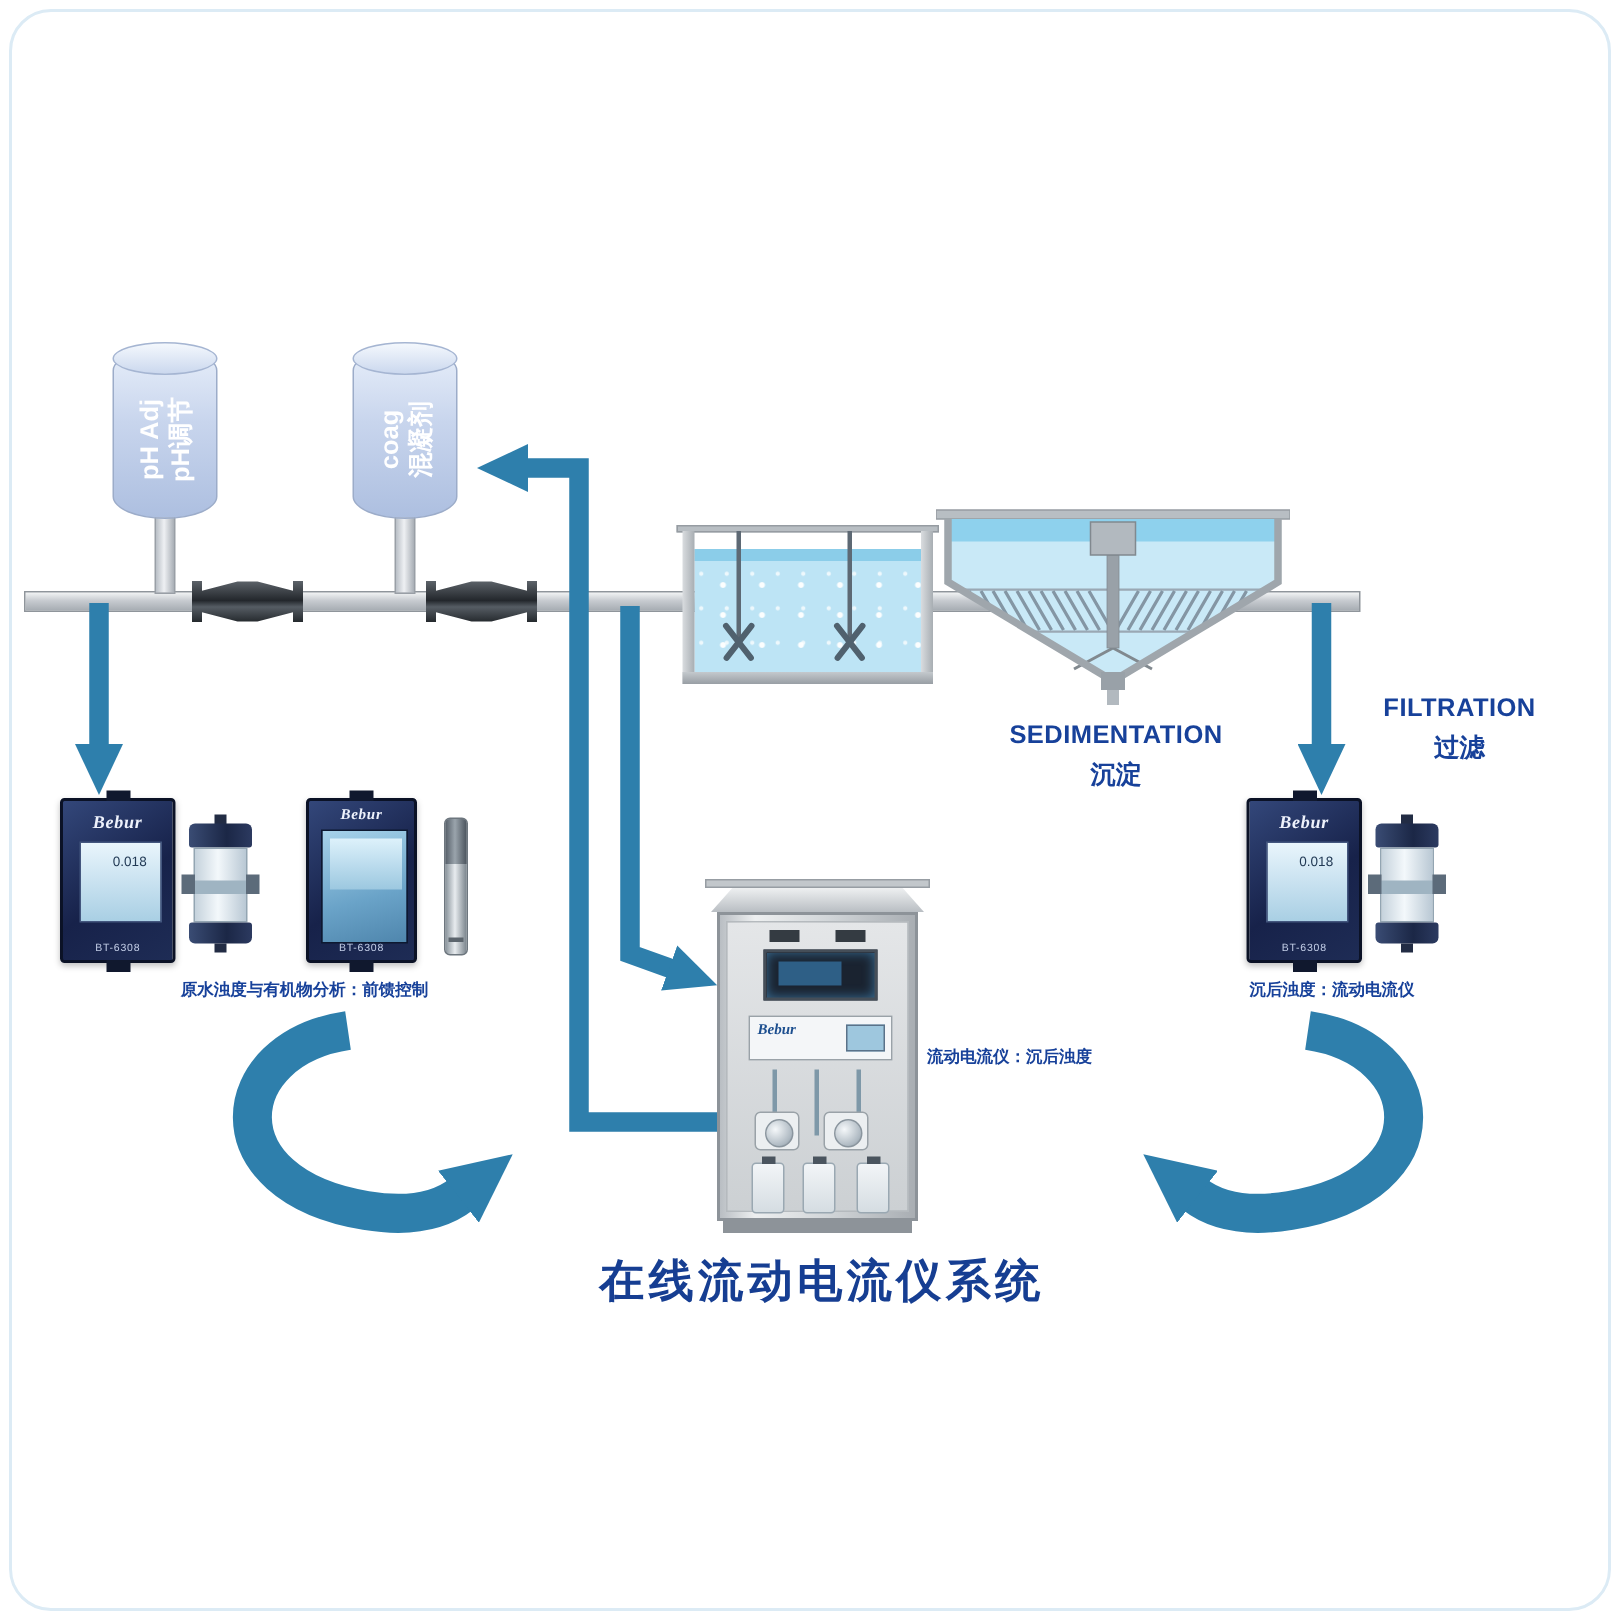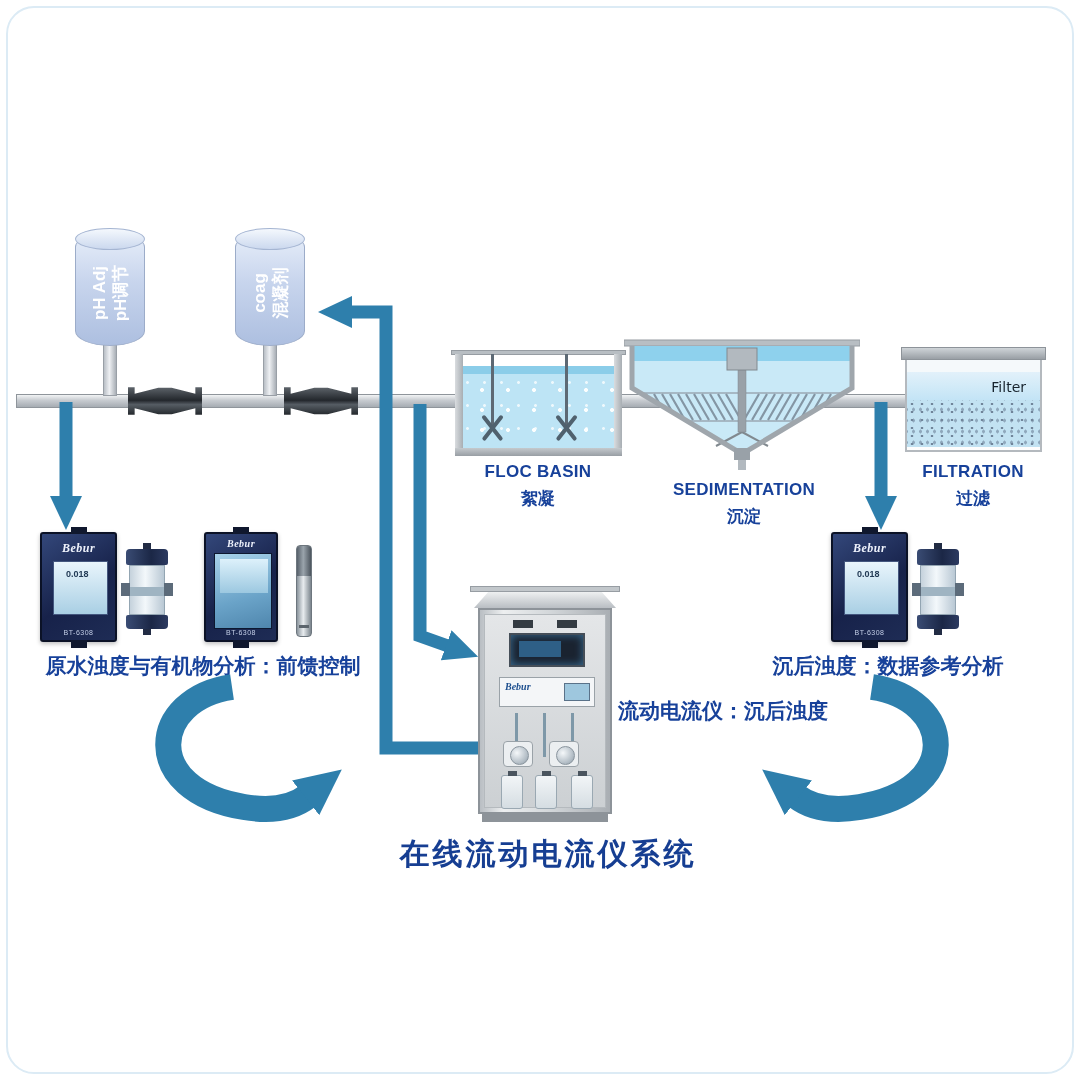--- a/index.html
+++ b/index.html
@@ -48,32 +48,32 @@
   .filt .fwater{position:absolute;top:22px;left:0;right:0;height:28px;background:linear-gradient(180deg,#e2f1fa,#c3e4f6);}
   .filter-label{position:absolute;right:14px;top:7px;font-size:14px;color:#18242e;font-family:"DejaVu Sans",sans-serif;}
   .filt .media{position:absolute;top:50px;left:0;right:0;bottom:3px;background-color:#c2e2f2;
     background-image:radial-gradient(#70859a 1.2px,transparent 1.7px),radial-gradient(#8fa8bc 1px,transparent 1.5px);
     background-size:10px 8px,7px 11px;background-position:0 0,3px 4px;}
 
   
   .stage-label{position:absolute;text-align:center;color:#17419a;font-weight:bold;}
   .stage-label .en{font-size:17px;letter-spacing:.3px;}
   .stage-label .zh{font-size:17px;margin-top:5px;}
-  .caption{position:absolute;color:#17419a;font-weight:bold;font-size:21px;text-align:center;}
+  .caption{position:absolute;color:#17419a;font-weight:bold;font-size:11px;text-align:center;}
   .main-title{position:absolute;left:8px;top:834px;width:1080px;text-align:center;font-size:30px;font-weight:bold;color:#163e92;letter-spacing:3px;}
 
   
   .ctrl{position:absolute;width:77px;height:110px;border-radius:3px;
     background:linear-gradient(145deg,#33477a 0%,#17224a 55%,#1e2c55 100%);
     border:2px solid #0b1226;box-shadow:0 2px 4px rgba(0,0,0,.25);}
   .ctrl::before{content:"";position:absolute;top:-7px;left:50%;transform:translateX(-50%);width:16px;height:7px;background:#10182e;}
   .ctrl::after{content:"";position:absolute;bottom:-8px;left:50%;transform:translateX(-50%);width:16px;height:8px;background:#10182e;}
   .brand{margin-top:7px;text-align:center;color:#eef2fc;font-family:"Liberation Serif",serif;font-style:italic;font-weight:bold;font-size:12px;letter-spacing:.5px;}
   .ctrl-a .screen{position:absolute;left:11px;top:27px;width:55px;height:54px;background:linear-gradient(180deg,#e9f5fc,#a9cfe4);border:1px solid #43567e;}
-  .reading{display:block;margin-top:7px;text-align:left;font-size:9px;color:#223a55;font-weight:bold;padding-left:12px;}
+  .reading{display:block;margin-top:7px;text-align:center;font-size:9px;color:#223a55;font-weight:normal;padding-left:12px;}
   .model{position:absolute;bottom:4px;left:0;right:0;text-align:center;font-size:7px;color:#c2cde6;letter-spacing:.5px;}
   .ctrl-b{width:74px;}
   .ctrl-b .brand{font-size:10px;margin-top:4px;}
   .screen2{position:absolute;left:8px;top:19px;width:58px;height:76px;background:linear-gradient(165deg,#a7d2ea 0%,#6aa3c8 60%,#4f86ad 100%);border:1px solid #0d1830;}
   .sc-inner{position:absolute;left:5px;top:5px;width:48px;height:34px;display:block;background:linear-gradient(180deg,#ddf1fb,#9cc8e0);}
 
   .sensor{position:absolute;width:46px;height:92px;}
   .sensor .stub{position:absolute;top:0;left:19px;width:8px;height:8px;background:#222c44;display:block;}
   .sensor .capt{position:absolute;top:6px;left:2px;right:2px;height:16px;border-radius:4px 4px 2px 2px;background:linear-gradient(90deg,#3a4c74,#1b2746 60%,#2c3a60);display:block;}
   .sensor .sbody{position:absolute;top:22px;left:5px;right:5px;bottom:20px;background:linear-gradient(90deg,#c5d2dc,#f3f8fb 45%,#b9c8d4);border:1px solid #93a5b2;display:block;}
@@ -183,33 +183,21 @@
       <path d="M120 86 l15 -26 M128 86 l15 -26 M136 86 l15 -26 M144 86 l15 -26 M152 86 l15 -26 M160 86 l15 -26 M168 86 l15 -26 M176 86 l15 -26 M184 86 l15 -26 M192 86 l15 -26 M200 86 l15 -26 M208 86 l15 -26"></path>
     </g>
     <path d="M118 98 L92 112 M118 98 L144 112" stroke="#81898f" stroke-width="2"></path>
     <rect x="114" y="36" width="8" height="62" fill="#99a1a8" stroke="#81898f" stroke-width="0.5"></rect>
     <rect x="103" y="14" width="30" height="22" fill="#b2b9bf" stroke="#81898f" stroke-width="1"></rect>
     <path d="M8 12 L8 54 L113 117 L123 117 L228 54 L228 12" fill="none" stroke="#9fa6ac" stroke-width="5"></path>
     <rect x="110" y="114" width="16" height="12" fill="#99a1a8"></rect>
     <rect x="114" y="126" width="8" height="10" fill="#b2b9bf"></rect>
   </svg>
 
-  <div class="filt">
-    <div class="lid"></div>
-    <div class="airgap"></div>
-    <div class="fwater">
-      <span class="filter-label">Filter</span>
-    </div>
-    <div class="media"></div>
-  </div>
-
-  <div class="stage-label" style="left:452px;top:462px;width:172px;">
-    <div class="en">FLOC BASIN</div>
-    <div class="zh">絮凝</div>
-  </div>
+
   <div class="stage-label" style="left:903px;top:462px;width:140px;">
     <div class="en">FILTRATION</div>
     <div class="zh">过滤</div>
   </div>
   <div class="stage-label" style="left:626px;top:480px;width:236px;">
     <div class="en">SEDIMENTATION</div>
     <div class="zh">沉淀</div>
   </div>
 
   <div class="ctrl ctrl-a" style="left:40px;top:532px;">
@@ -276,21 +264,21 @@
         <div class="bottle b1"></div>
         <div class="bottle b2"></div>
         <div class="bottle b3"></div>
       </div>
     </div>
     <div class="cab-base"></div>
   </div>
 
   <div class="caption" style="left:28px;top:652px;width:350px;">原水浊度与有机物分析：前馈控制</div>
   <div class="caption" style="left:618px;top:697px;width:260px;text-align:left;">流动电流仪：沉后浊度</div>
-  <div class="caption" style="left:770px;top:652px;width:236px;">沉后浊度：数据参考分析</div>
+  <div class="caption" style="left:770px;top:652px;width:236px;">沉后浊度：流动电流仪</div>
 
   <div class="main-title">在线流动电流仪系统</div>
 
   <svg class="arrows" width="1080" height="1080" viewBox="0 0 1080 1080">
     <defs>
       <marker id="ahs" markerUnits="userSpaceOnUse" markerWidth="34" markerHeight="32" refX="2" refY="16" orient="auto">
         <path d="M0 0 L34 16 L0 32 Z" fill="#2e7fac"></path>
       </marker>
       <marker id="ahb" markerUnits="userSpaceOnUse" markerWidth="46" markerHeight="44" refX="3" refY="22" orient="auto">
         <path d="M0 0 L46 22 L0 44 Z" fill="#2e7fac"></path>

